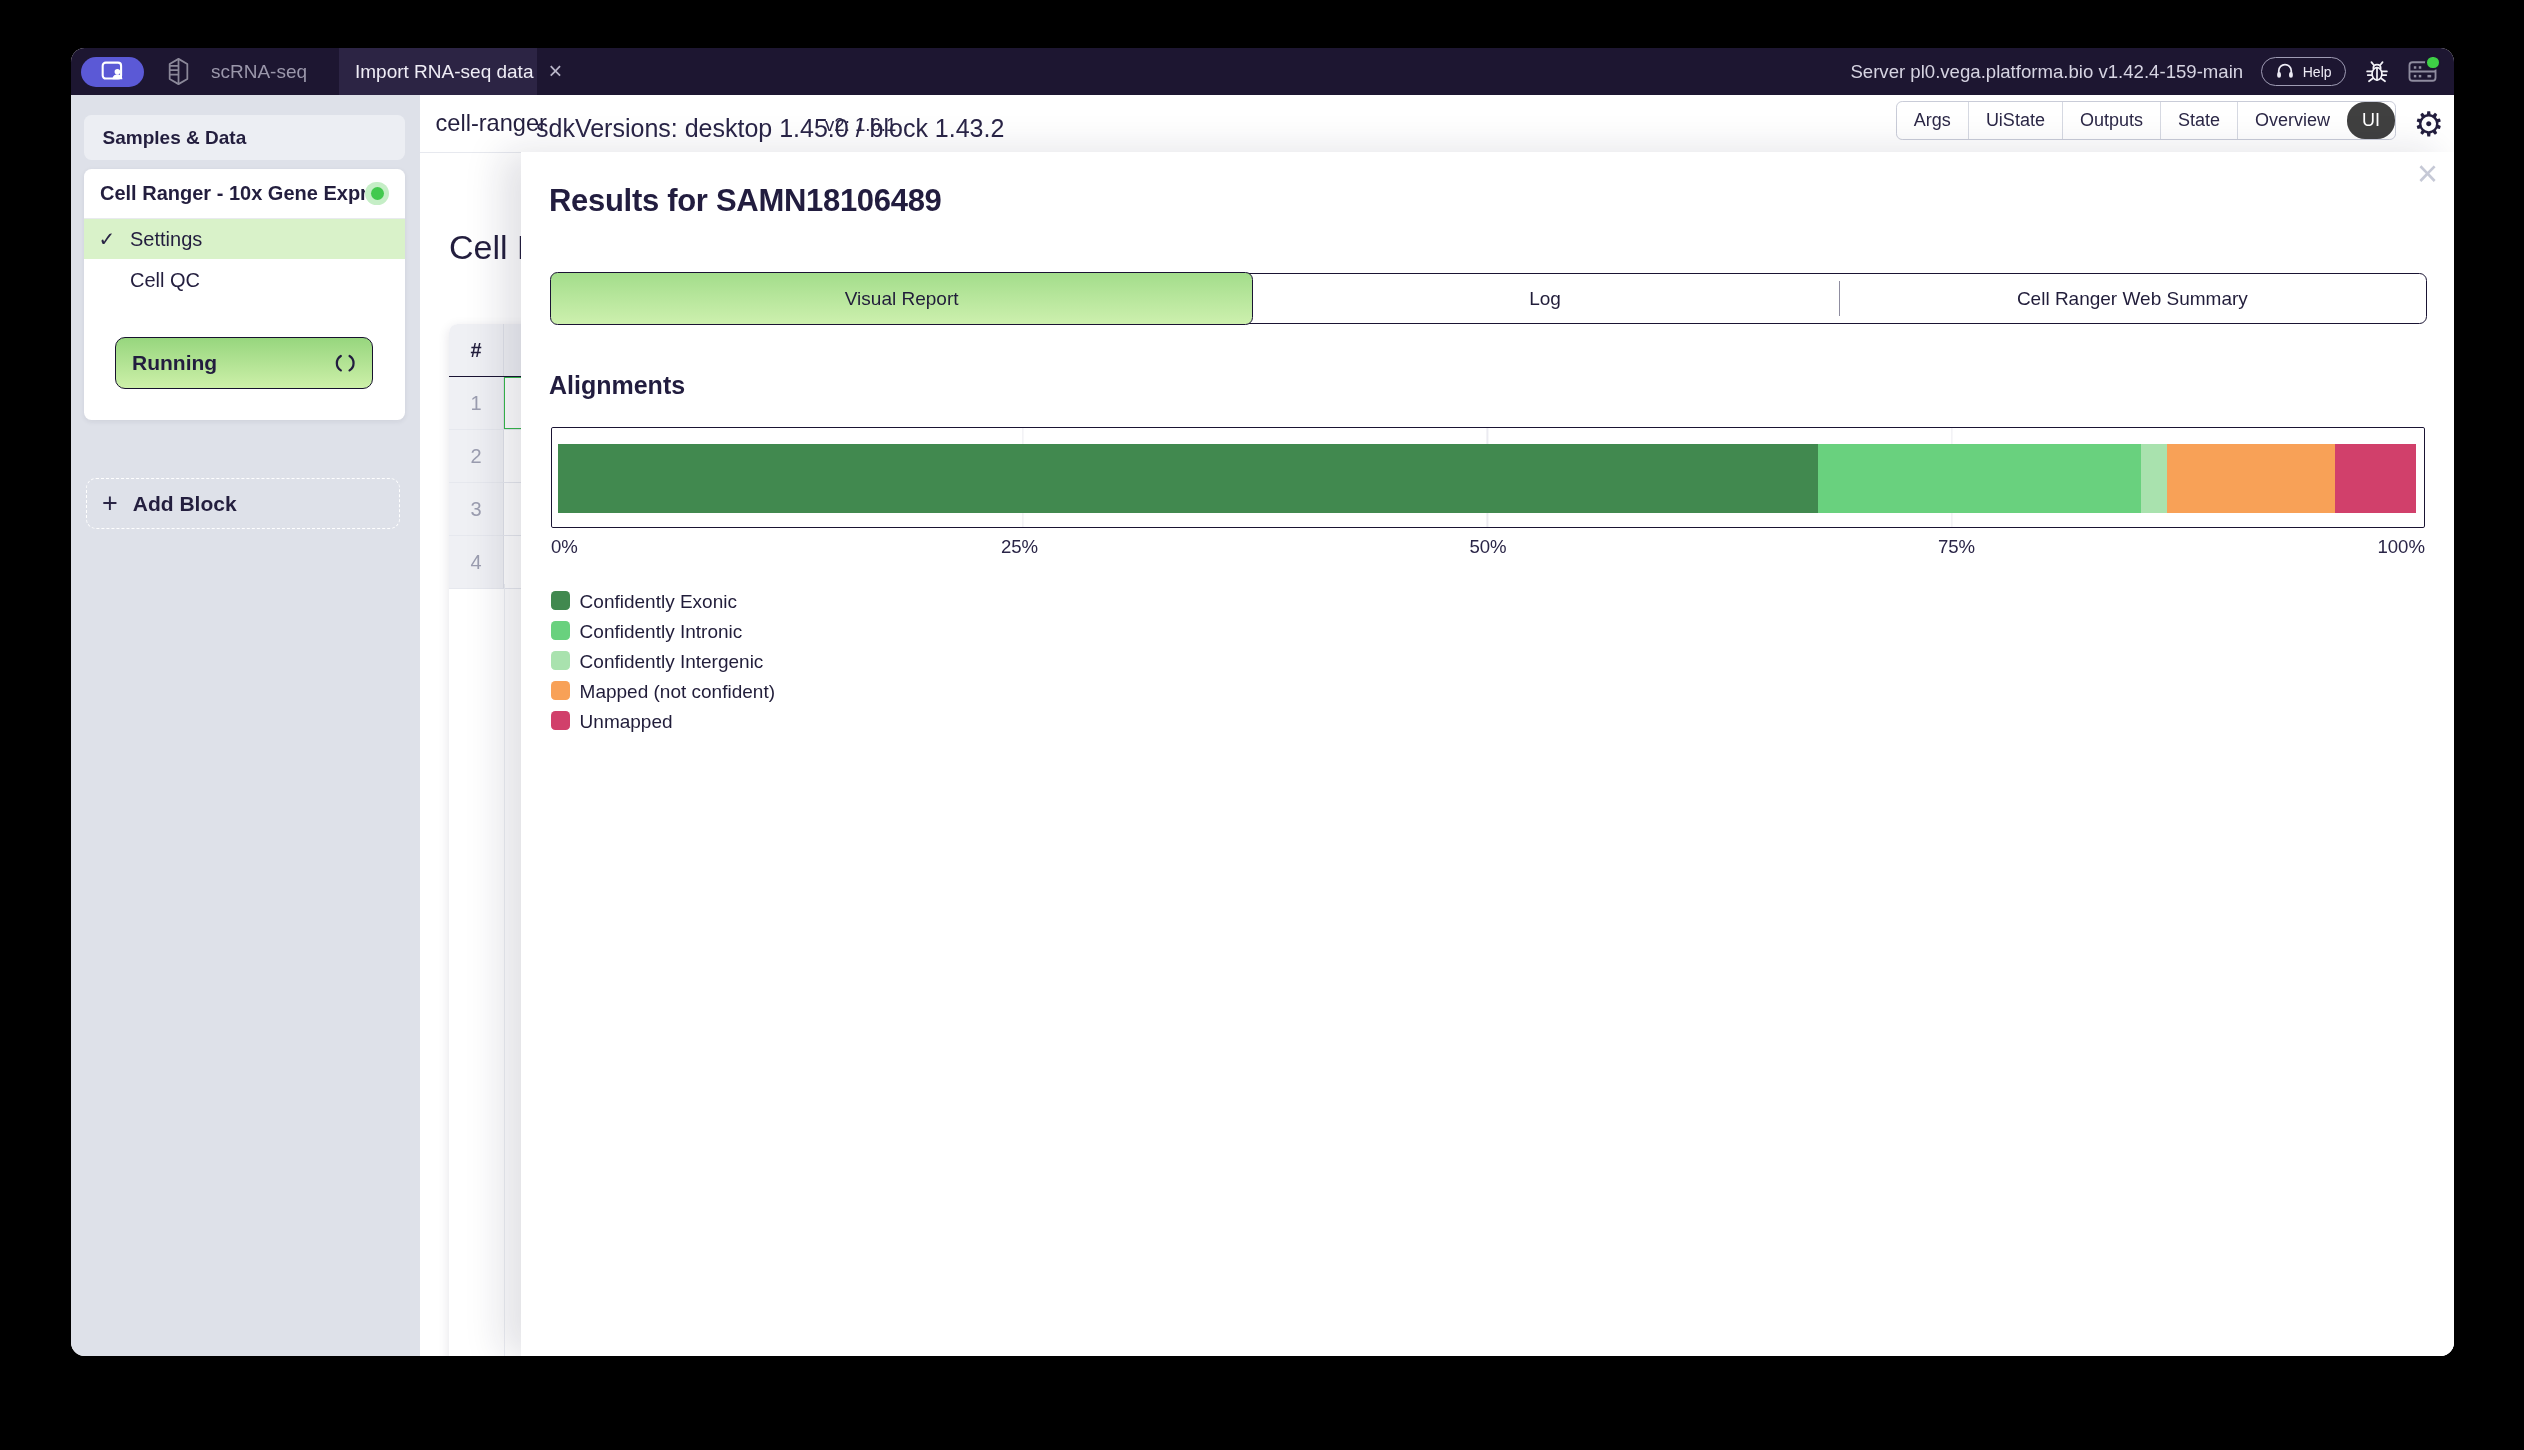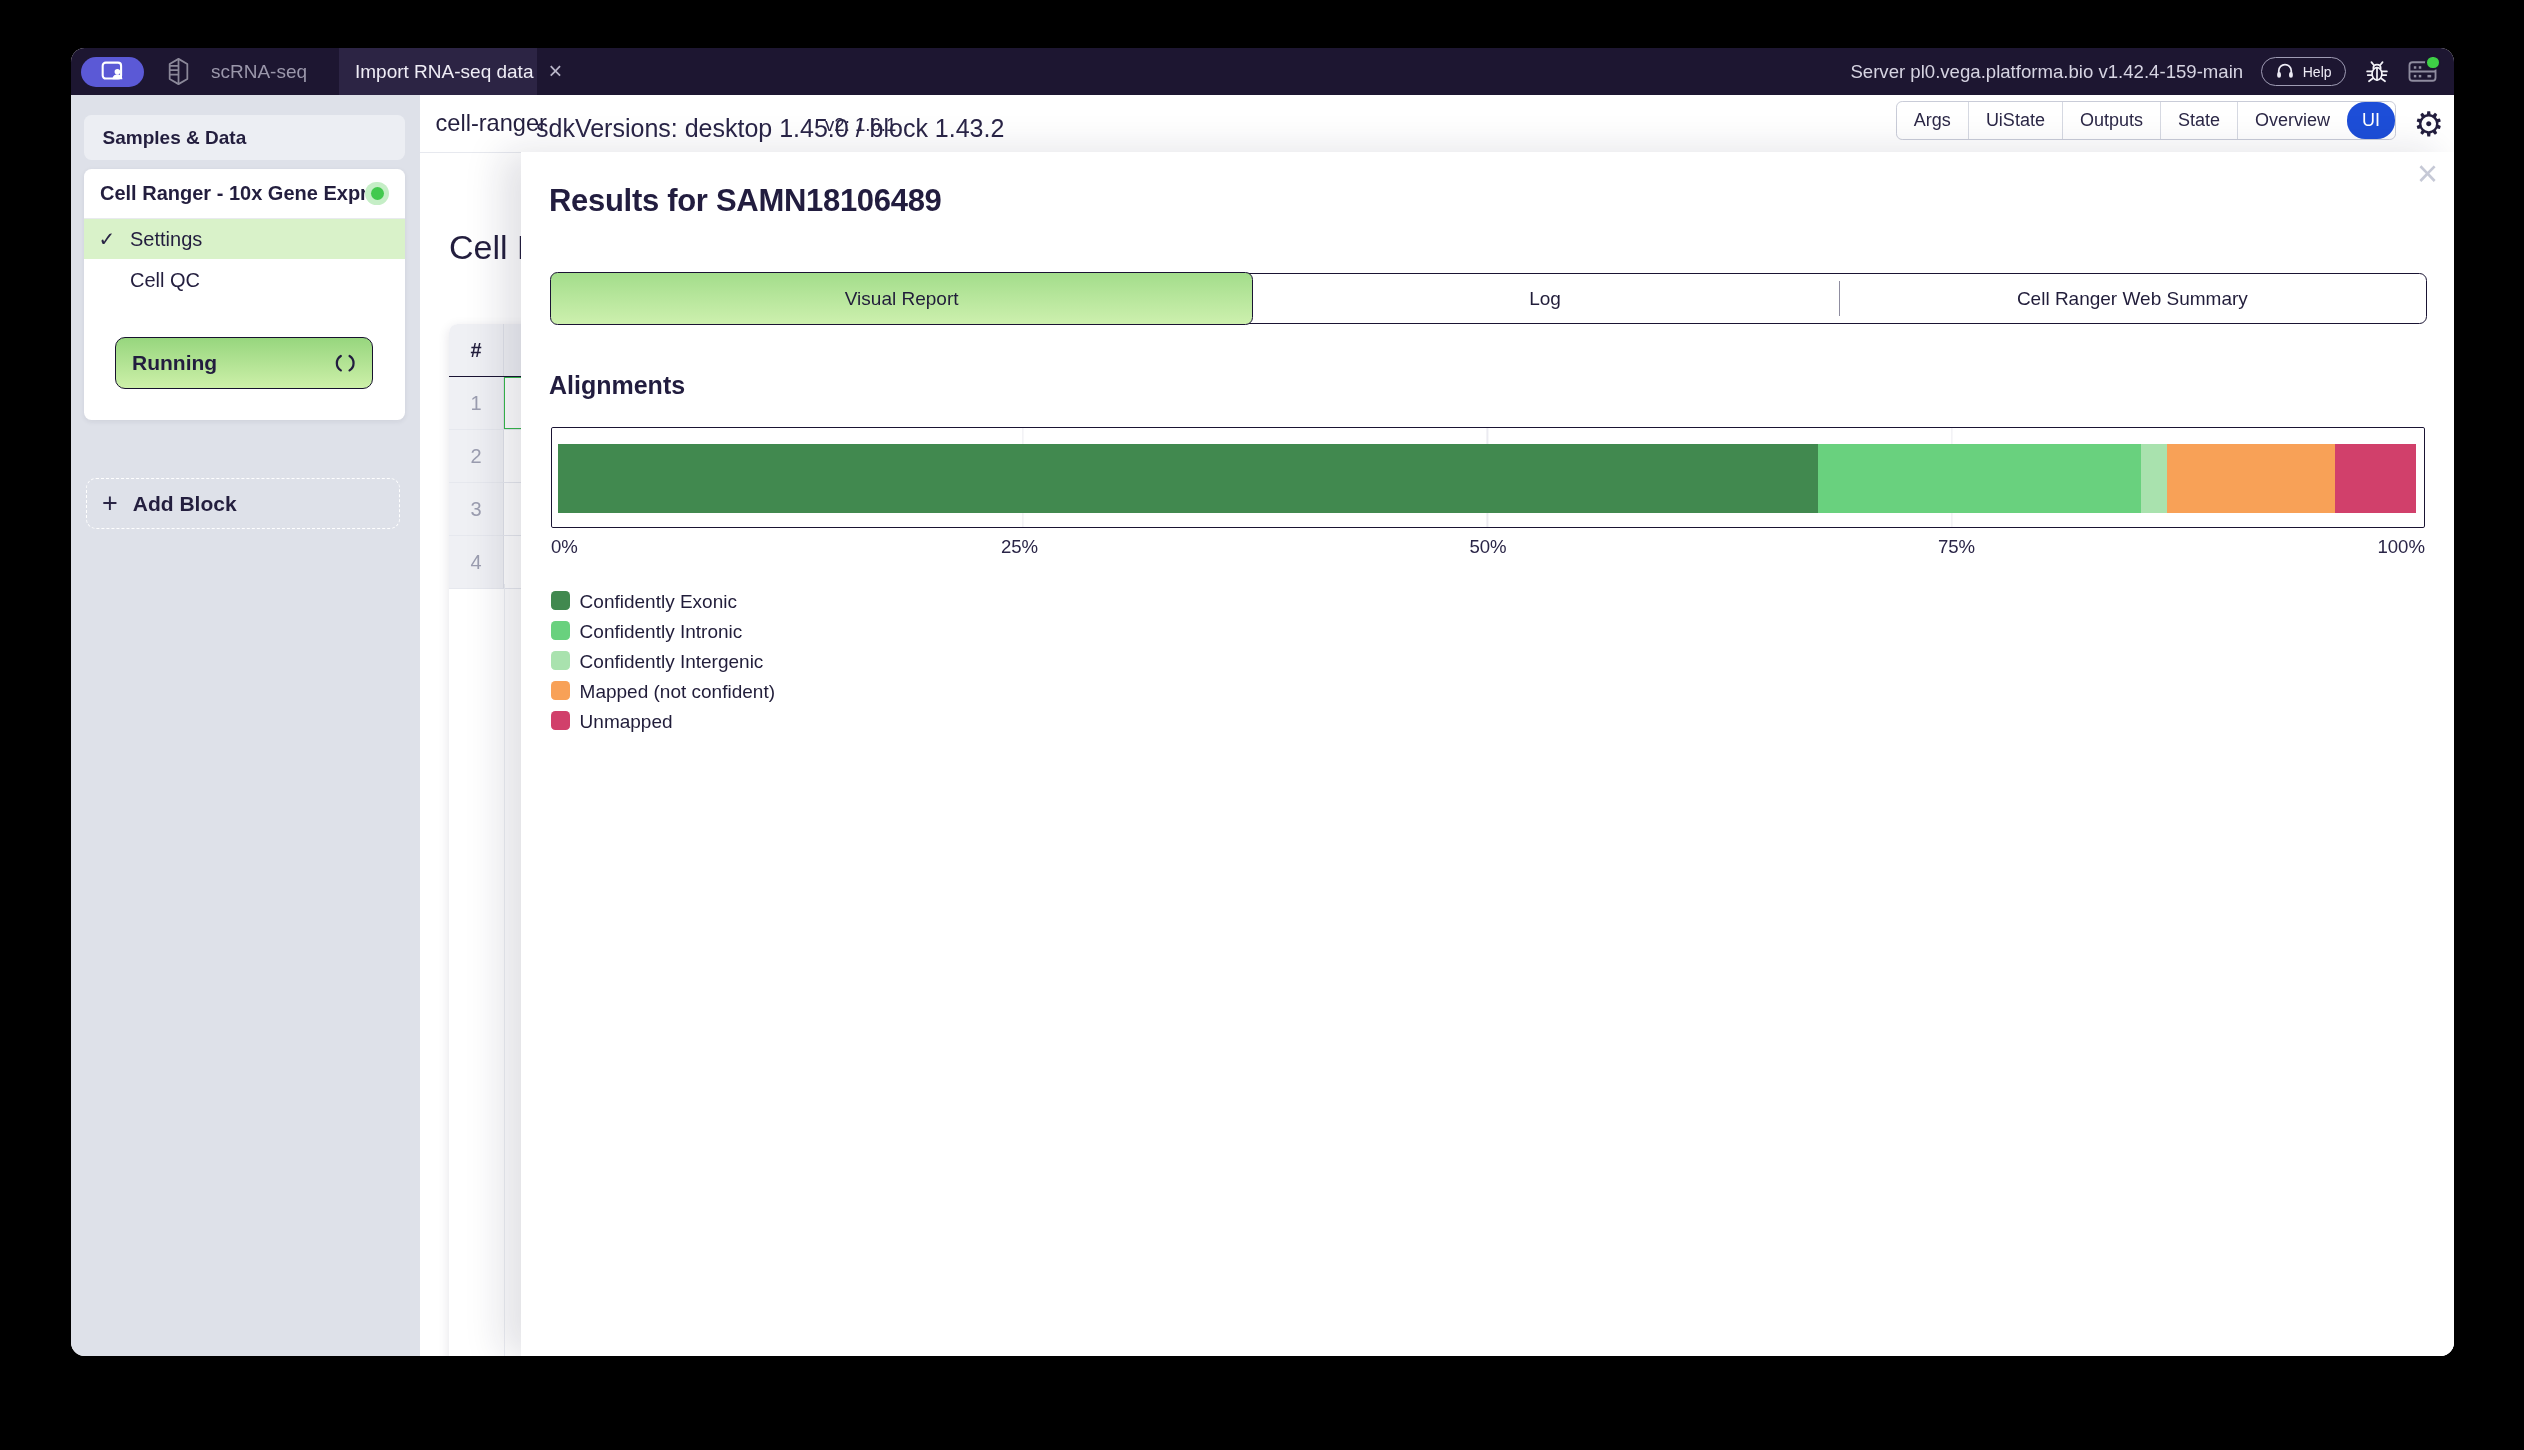--- a/index.html
+++ b/index.html
@@ -21,21 +21,21 @@
   .srv-dot{position:absolute;right:-2.5px;top:-2.5px;width:11.2px;height:11.2px;border-radius:50%;background:#3ecf46;border:2.5px solid #1d1631;}
 
   
   .header{position:absolute;left:349px;top:47px;right:0;height:57px;background:#fff;border-bottom:1.2px solid #e7e9ef;z-index:30;}
   .block-name{position:absolute;left:15.5px;top:15px;font-size:23.6px;font-weight:500;color:#231e3e;}
   .sdk{position:absolute;left:116px;top:19px;font-size:25px;color:#2a2547;}
   .v2v{position:absolute;left:405px;top:19px;font-size:18.6px;color:#2a2547;}
   .devtabs{position:absolute;right:58px;top:5.6px;height:37px;display:flex;align-items:stretch;border:1.2px solid #c9ccd8;border-radius:6.2px;background:#fff;overflow:hidden;}
   .devtab{display:flex;align-items:center;padding:0 17px;font-size:18px;color:#2c2847;border-left:1.2px solid #d6d9e2;white-space:nowrap;}
   .devtab:first-child{border-left:none;}
-  .devtab.active{background:#1d4ed8;color:#ffffff;border-left:none;padding:8px 15px;border-radius:18px;}
+  .devtab.active{background:#404040;color:#ffffff;border-left:none;padding:8px 15px;border-radius:18px;}
   .gear{position:absolute;right:10px;top:1.2px;font-size:34px;color:#231e3e;line-height:57px;height:57px;display:flex;align-items:center;}
 
   
   .sidebar{position:absolute;left:0;top:47px;width:349px;bottom:0;background:#dee1e9;z-index:20;}
   .samples-card{position:absolute;left:13px;top:20px;width:321px;height:45px;background:#eceef3;border-radius:7.5px;display:flex;align-items:center;padding:0 18.6px;box-sizing:border-box;font-size:19px;font-weight:700;color:#231e3e;}
   .block-card{position:absolute;left:13px;top:74px;width:321px;height:251px;background:#fff;border-radius:7.5px;box-shadow:0 1.9px 5px rgba(30,26,56,.07);}
   .bc-title-row{height:50px;display:flex;align-items:center;padding:0 16px;box-sizing:border-box;border-bottom:1.2px solid #e8eaee;}
   .bc-title{flex:1;font-size:20px;font-weight:600;color:#231e3e;white-space:nowrap;overflow:hidden;}
   .status-dot-ring{width:23.6px;height:23.6px;border-radius:50%;background:#c5eec6;display:flex;align-items:center;justify-content:center;flex:none;}
   .status-dot{width:13px;height:13px;border-radius:50%;background:#42c94e;}

